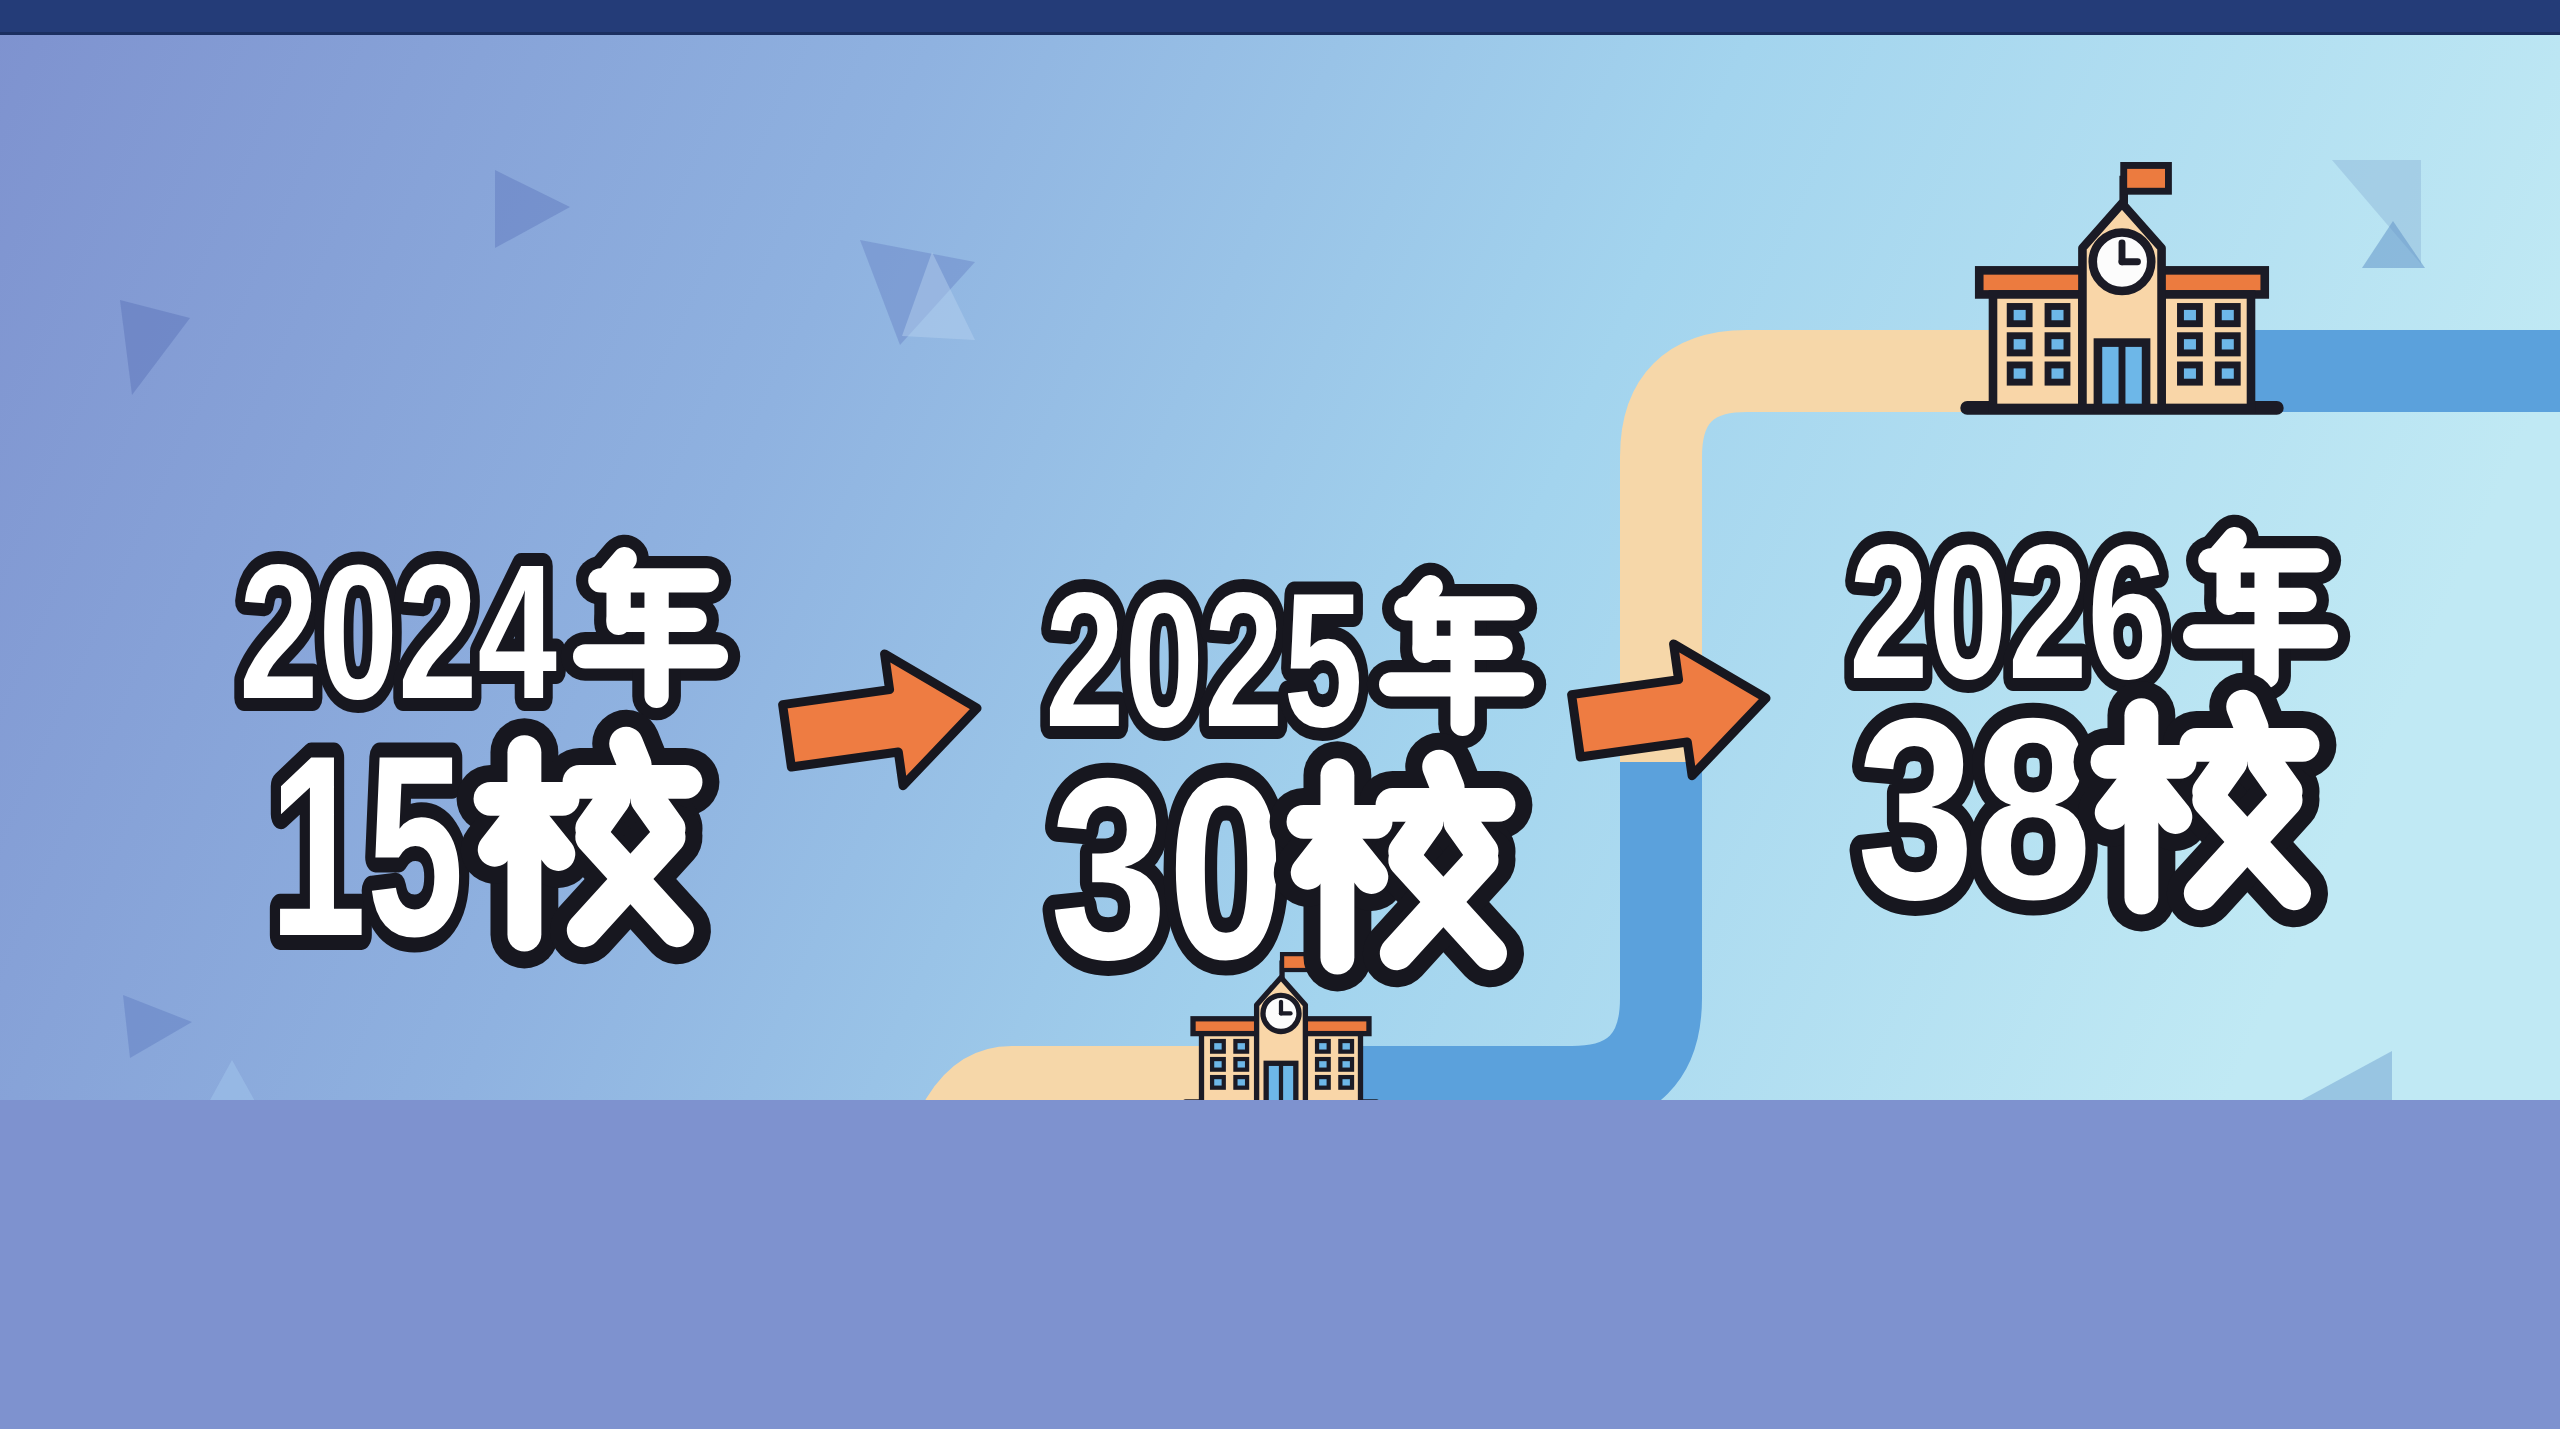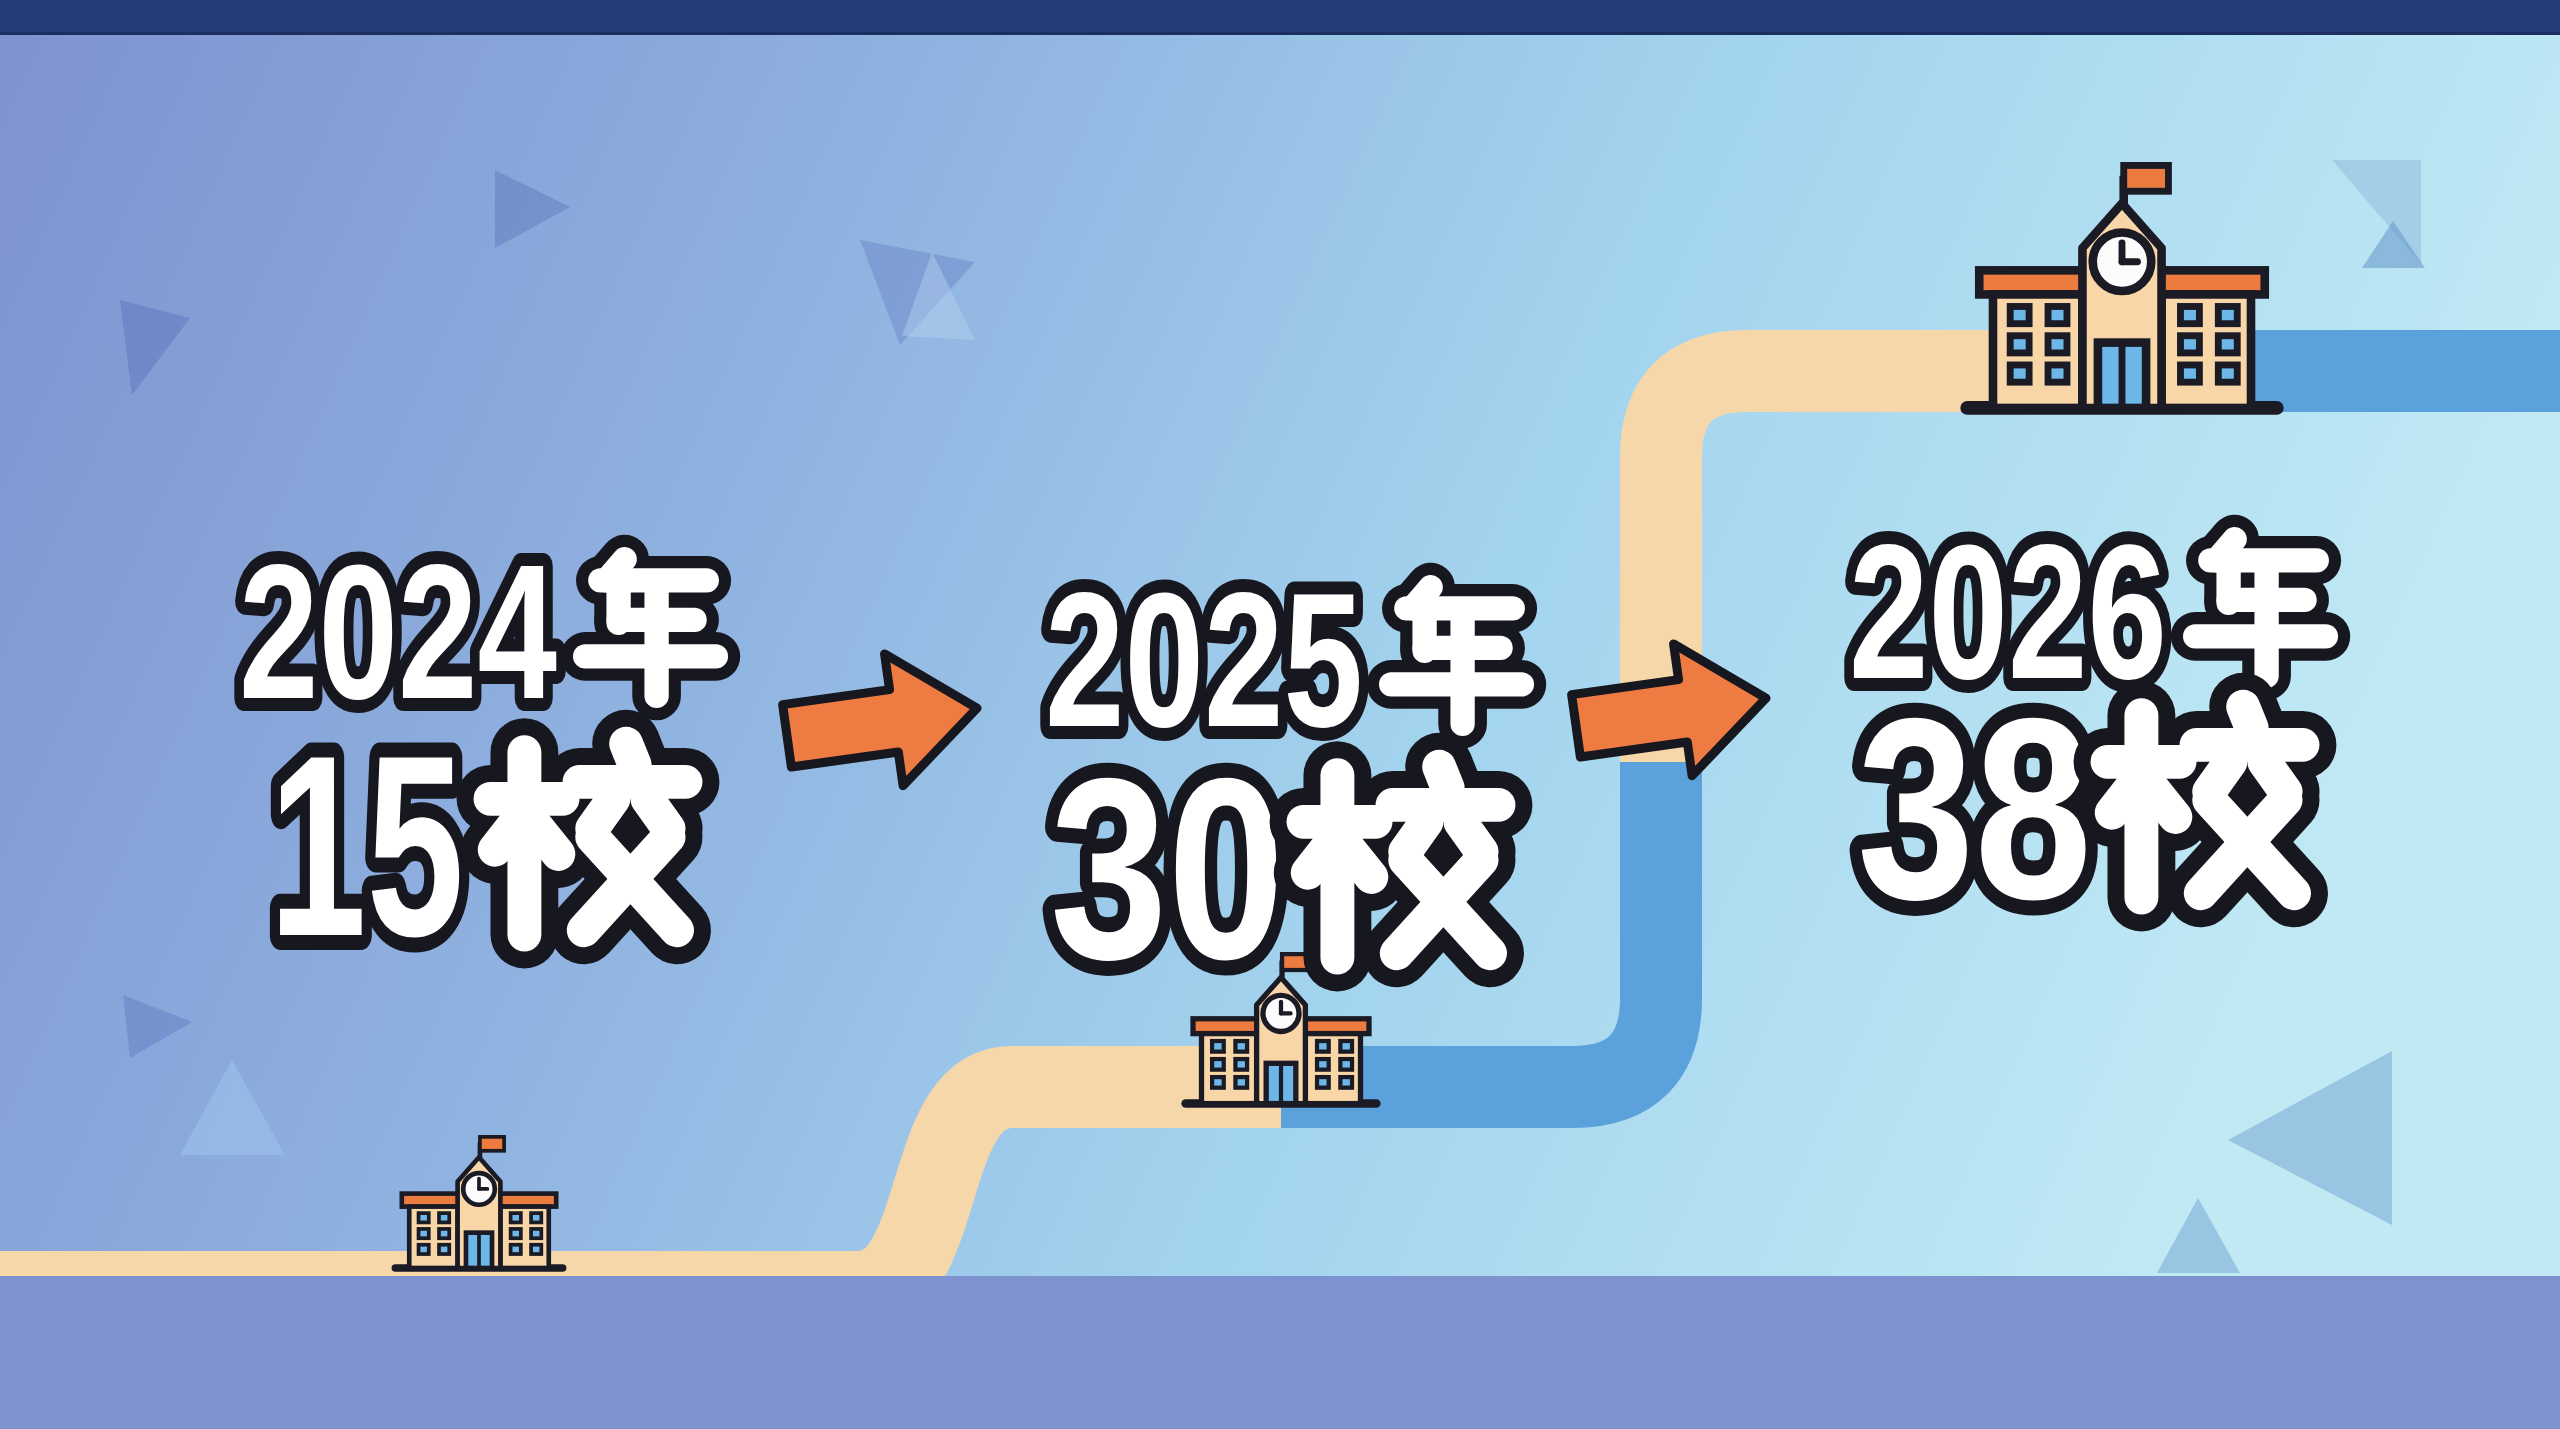--- a/index.html
+++ b/index.html
@@ -1,16 +1,16 @@
 <!DOCTYPE html>
 <html><head>
 <meta charset="utf-8">
 <style>
   html,body{margin:0;padding:0;background:#7e92cf;}
-  #stage{position:relative;width:2560px;height:1276px;overflow:hidden;}
+  #stage{position:relative;width:2560px;height:1100px;overflow:hidden;}
   svg{display:block;}
   svg text{
     font-family:"Liberation Sans","DejaVu Sans",sans-serif;
     font-weight:bold;
     fill:#ffffff;
     stroke:#17171f;
     paint-order:stroke fill;
     stroke-linejoin:round;
   }
   .year-digits{font-size:192px;stroke-width:26px;}

